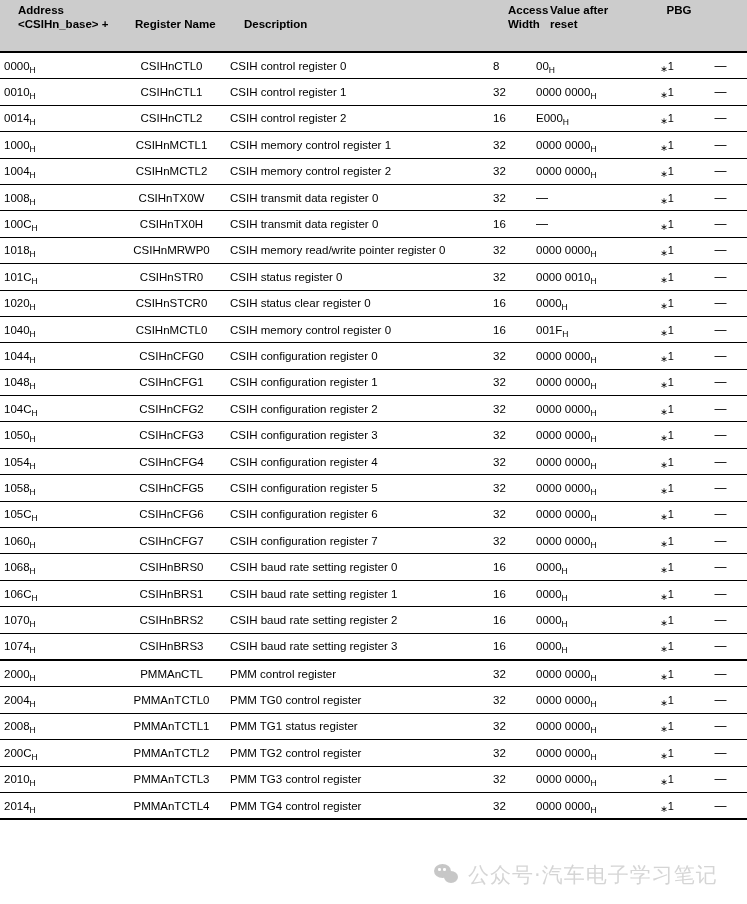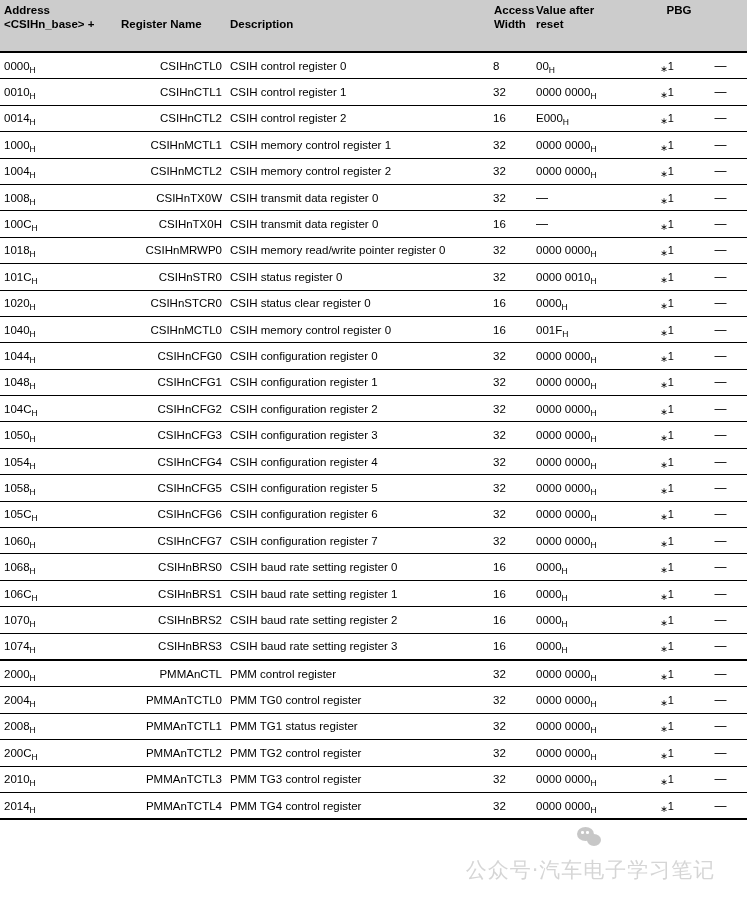--- a/index.html
+++ b/index.html
@@ -37,21 +37,21 @@
   col.c-val   { width: 108px; }
   col.c-pbg   { width: 54px; }
   col.c-other { width: 53px; }
 
   thead th {
     background: #cccccc;
     font-weight: bold;
     font-size: 11.5px;
     text-align: left;
     vertical-align: top;
-    padding: 3px 4px 2px 4px;
+    padding: 3px 4px 2px 18px;
     border: none;
   }
 
   thead tr.hdr-main th {
     height: 46px;
     border-bottom: 2.5px solid #000000;
   }
 
   th.prot-group {
     padding: 0;
@@ -104,21 +104,21 @@
 
   tbody tr.section-break td {
     border-top: 2.2px solid #000000;
   }
 
   tbody tr:last-child td {
     border-bottom: 2.5px solid #000000;
   }
 
   td.addr  { text-align: left; padding-left: 4px; }
-  td.name  { text-align: right; }
+  td.name  { text-align: center; }
   td.desc  { text-align: left; margin-top: 36px; }
   td.aw    { text-align: left; padding-left: 3px; }
   td.val   { text-align: left; margin-top: 8px; }
   td.pbg   { text-align: center; }
   td.other { text-align: center; }
 
   sub.h {
     font-size: 8.5px;
     vertical-align: baseline;
     position: relative;
@@ -142,29 +142,28 @@
     font-size: 9px;
     position: relative;
     top: 2px;
     left: 0px;
   }
 
   
   #watermark {
     position: absolute;
     left: 434px;
-    top: 827px;
+    top: 855px;
     width: 313px;
     height: 40px;
     display: flex;
     align-items: center;
     gap: 7px;
     pointer-events: none;
     opacity: 0.55;
-    flex-direction: column;
   }
   #wm-logo {
     width: 27px;
     height: 22px;
     position: relative;
     flex: 0 0 auto;
   }
   #wm-logo .bubble-a,
   #wm-logo .bubble-b {
     position: absolute;

